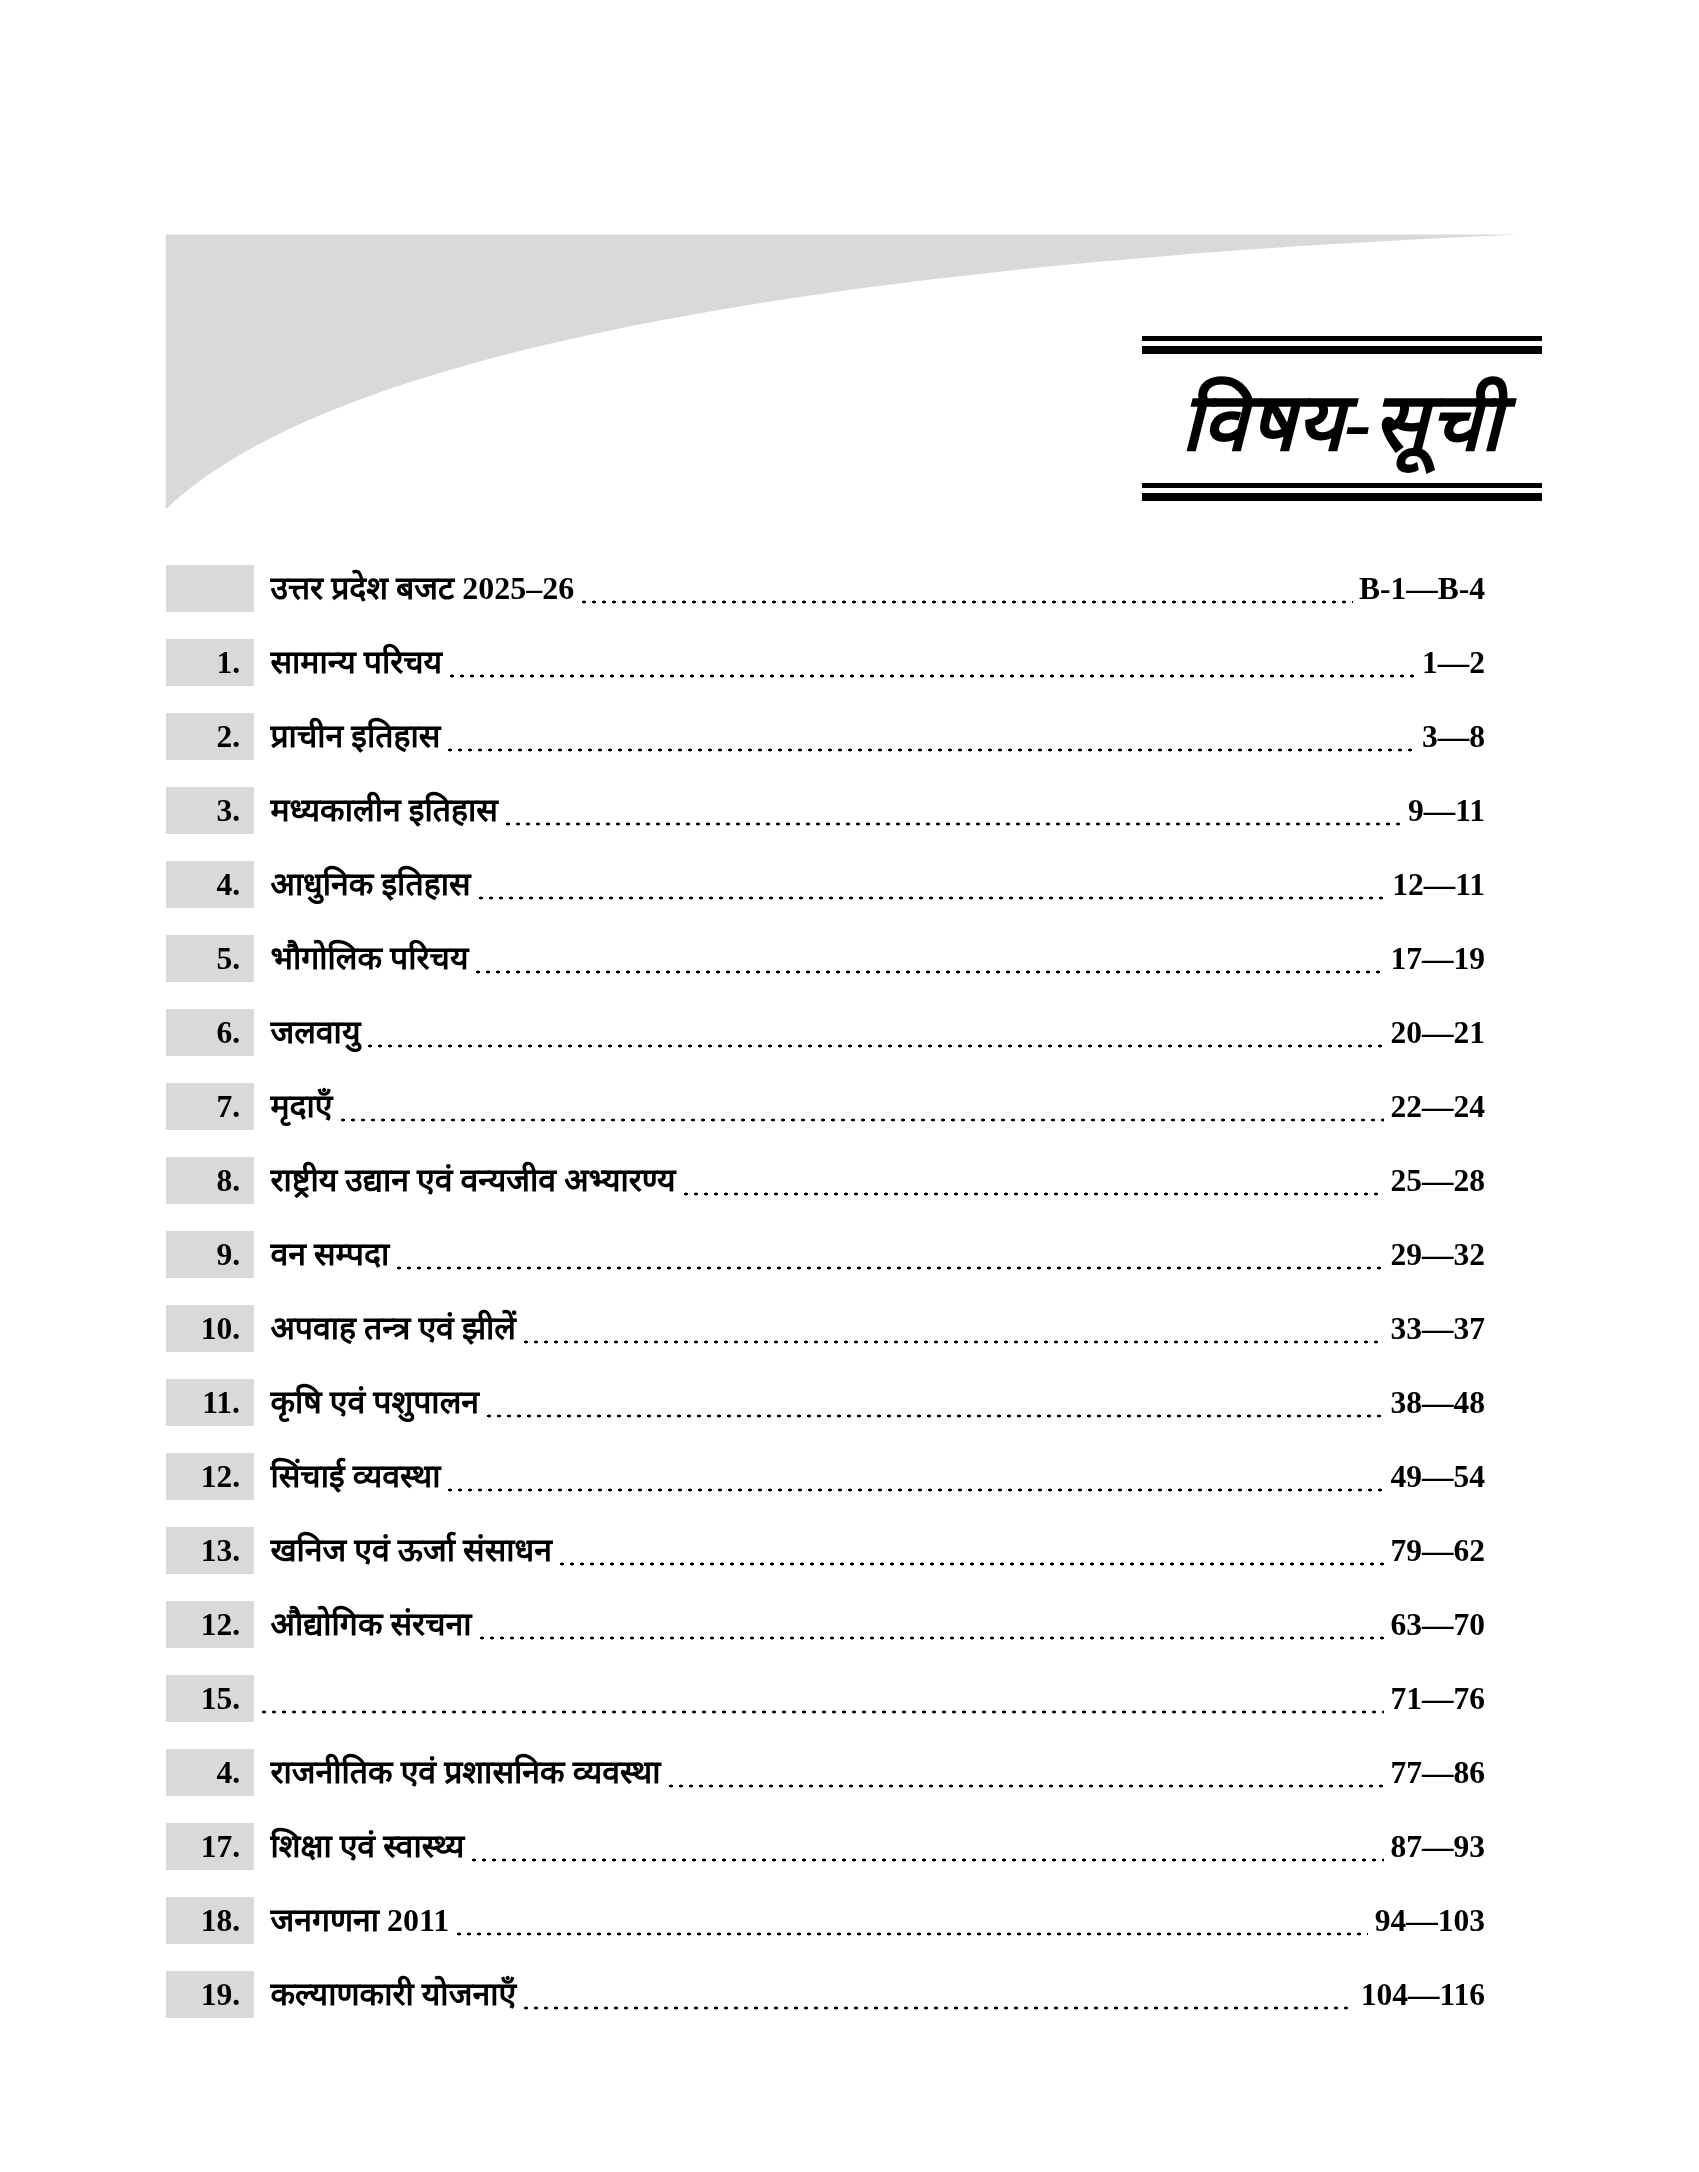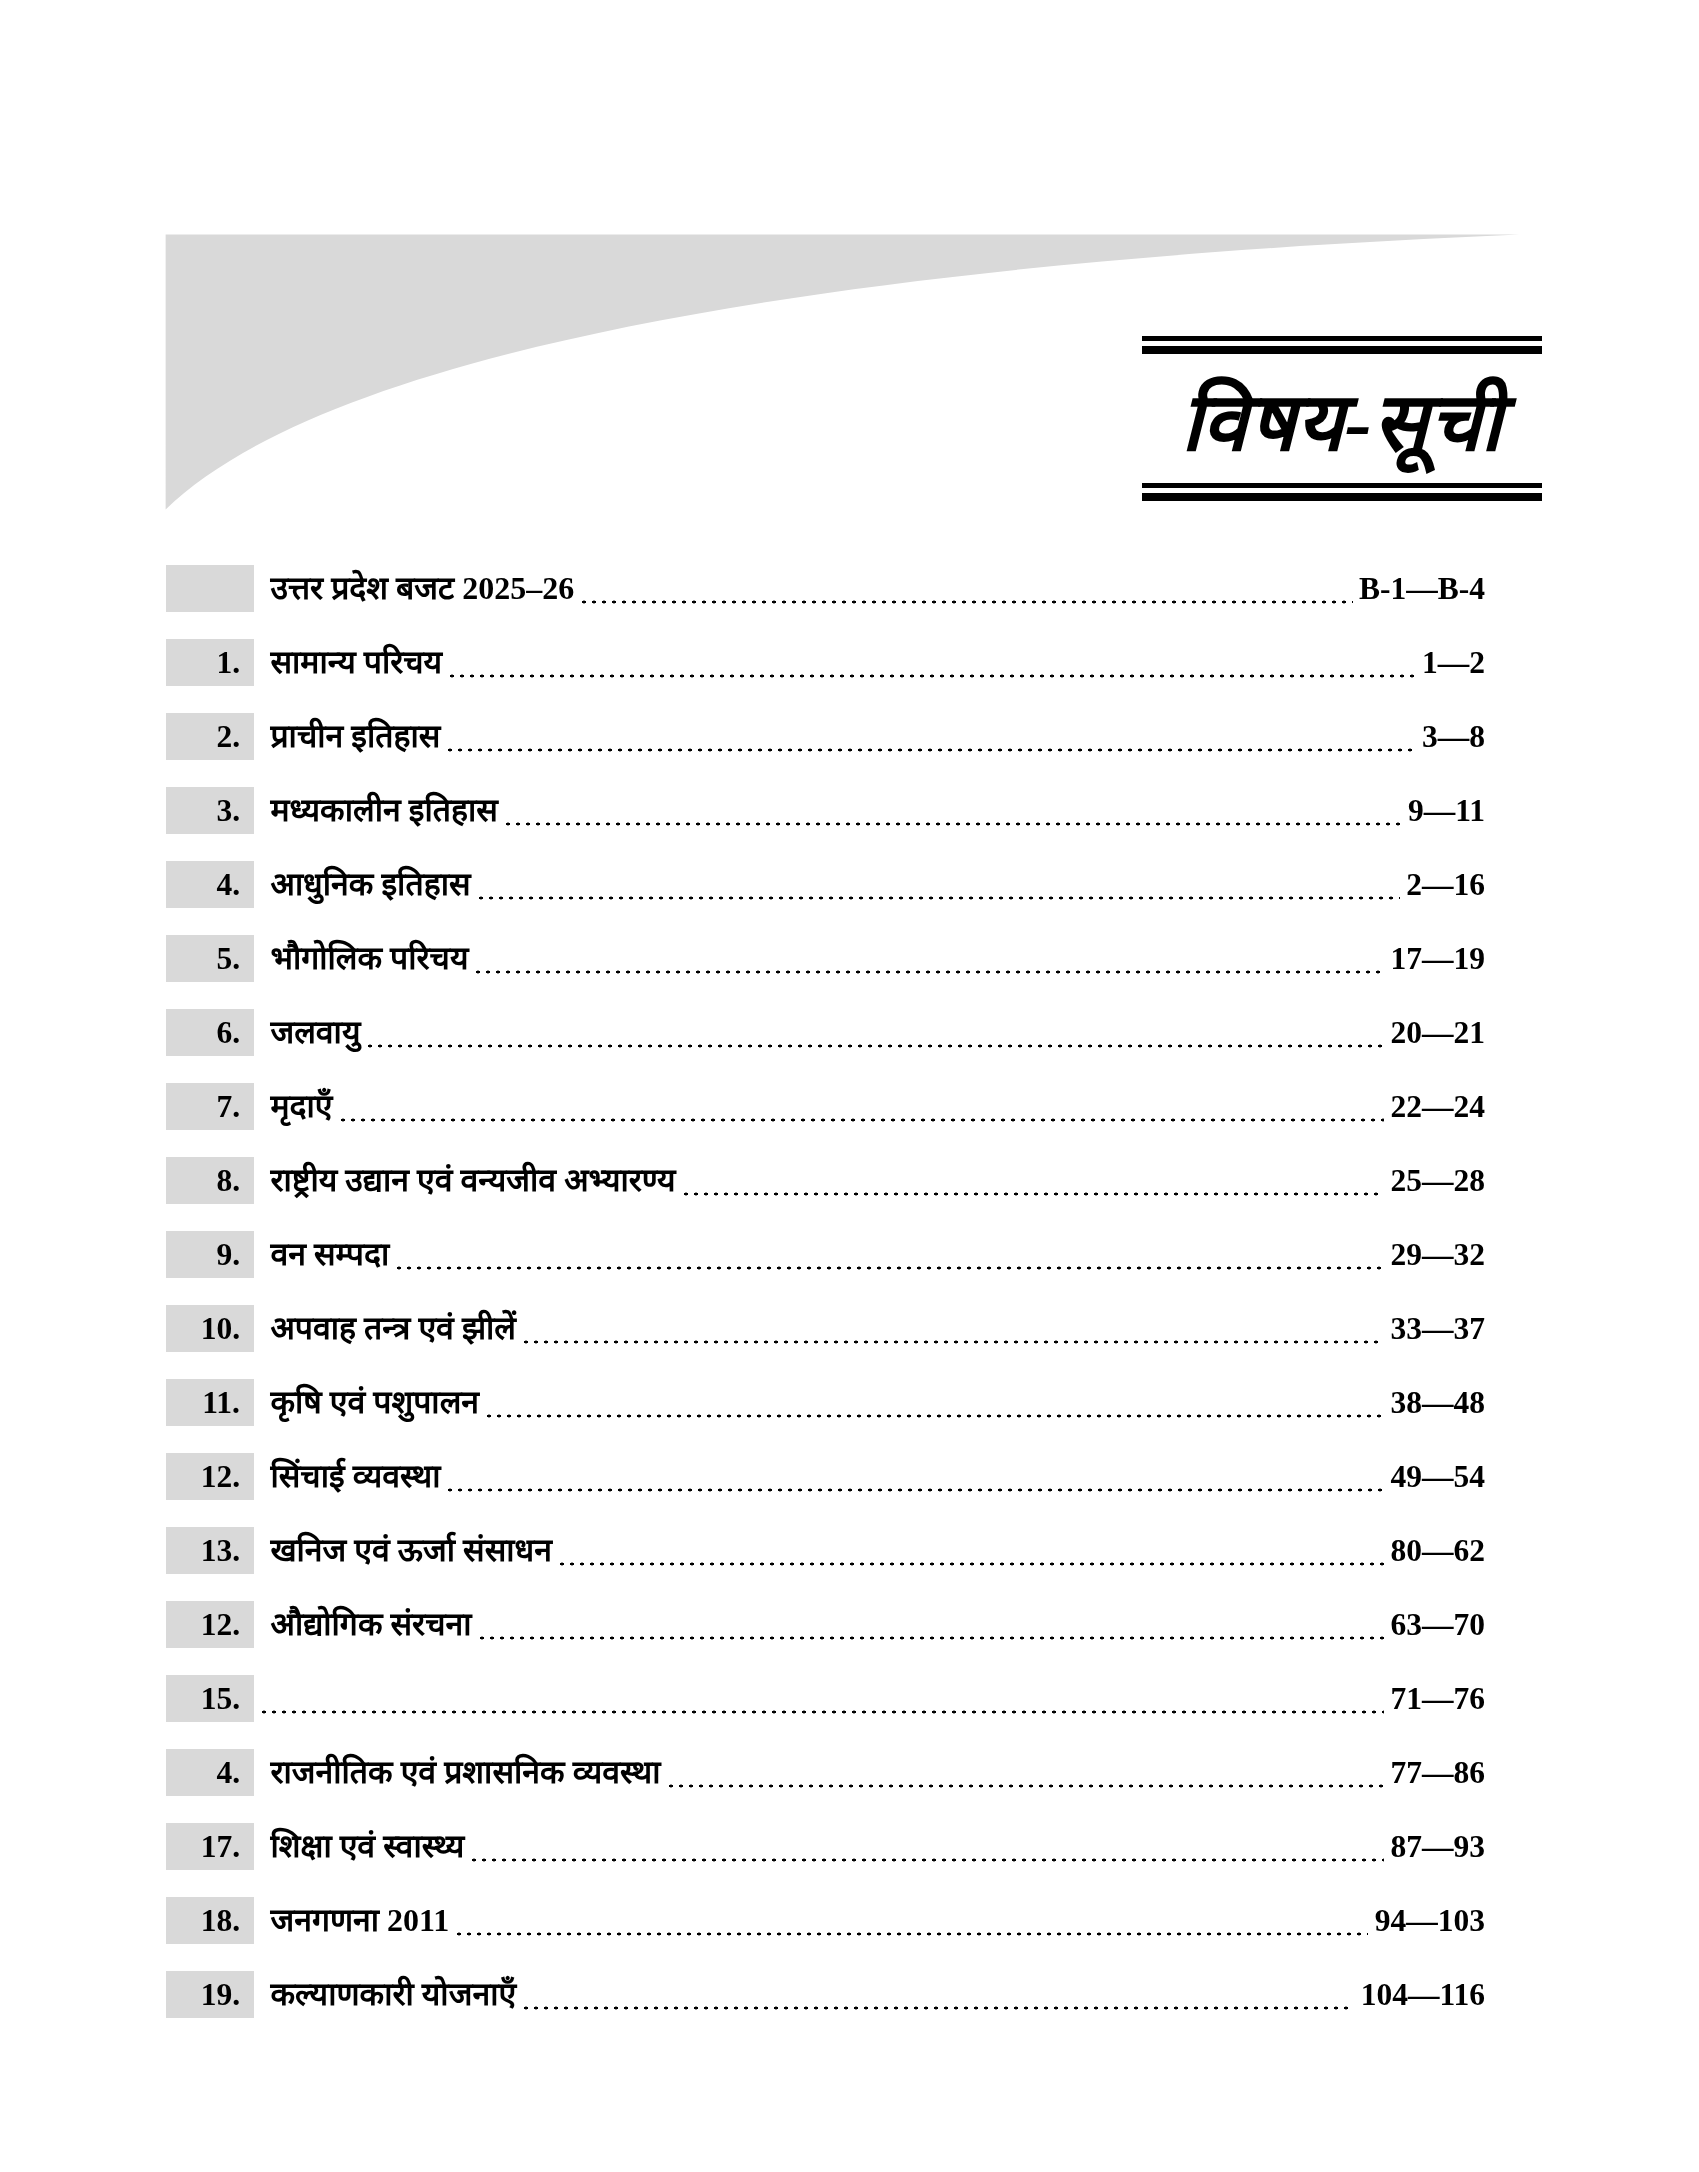--- a/index.html
+++ b/index.html
@@ -140,21 +140,21 @@
     <div class="leader"></div>
     <div class="entry-pages">9—11</div>
   </div>
 
   <div class="toc-row">
     <div class="num-chip">
       <span>4.</span>
     </div>
     <div class="entry-title">आधुनिक इतिहास</div>
     <div class="leader"></div>
-    <div class="entry-pages">2—16</div>
+    <div class="entry-pages">12—11</div>
   </div>
 
   <div class="toc-row">
     <div class="num-chip">
       <span>5.</span>
     </div>
     <div class="entry-title">भौगोलिक परिचय</div>
     <div class="leader"></div>
     <div class="entry-pages">17—19</div>
   </div>
@@ -221,21 +221,21 @@
     <div class="leader"></div>
     <div class="entry-pages">49—54</div>
   </div>
 
   <div class="toc-row">
     <div class="num-chip">
       <span>13.</span>
     </div>
     <div class="entry-title">खनिज एवं ऊर्जा संसाधन</div>
     <div class="leader"></div>
-    <div class="entry-pages">80—62</div>
+    <div class="entry-pages">79—62</div>
   </div>
 
   <div class="toc-row">
     <div class="num-chip">
       <span>12.</span>
     </div>
     <div class="entry-title">औद्योगिक संरचना</div>
     <div class="leader"></div>
     <div class="entry-pages">63—70</div>
   </div>

